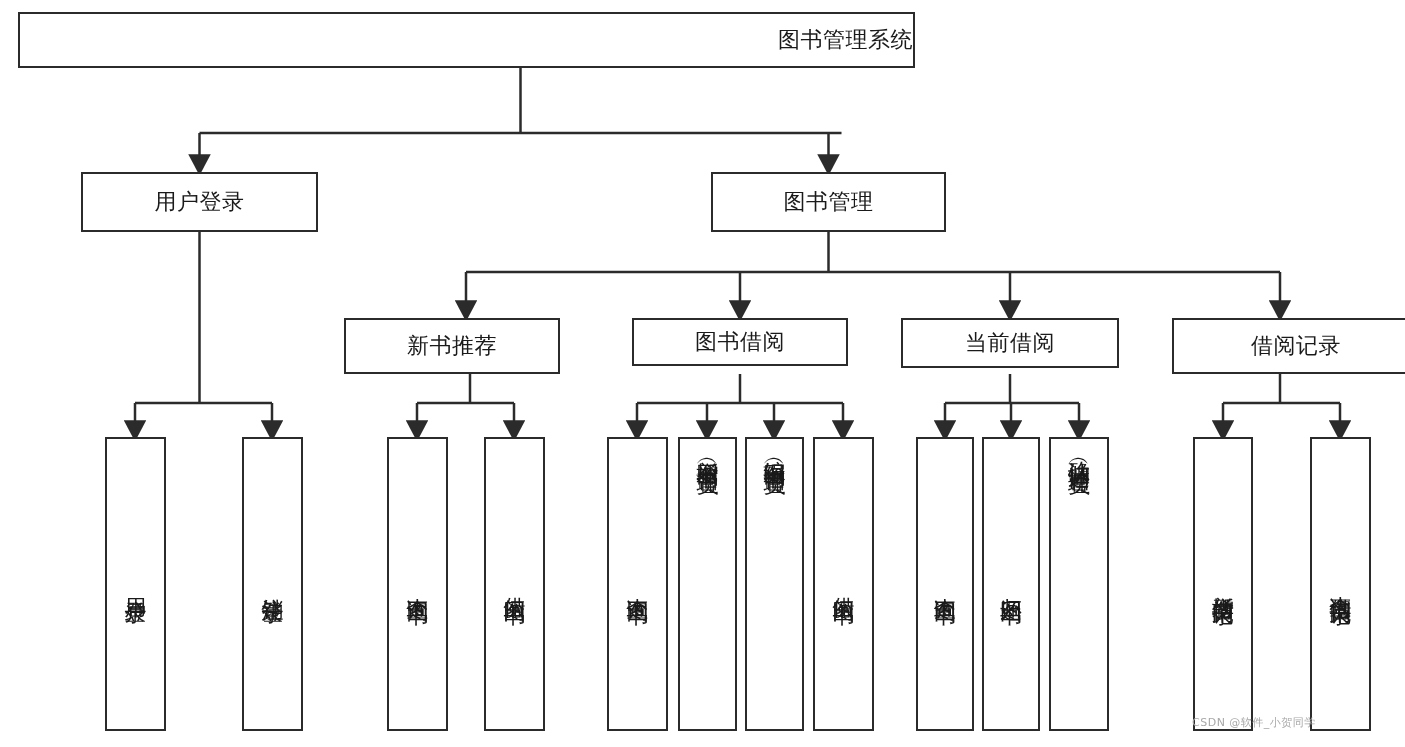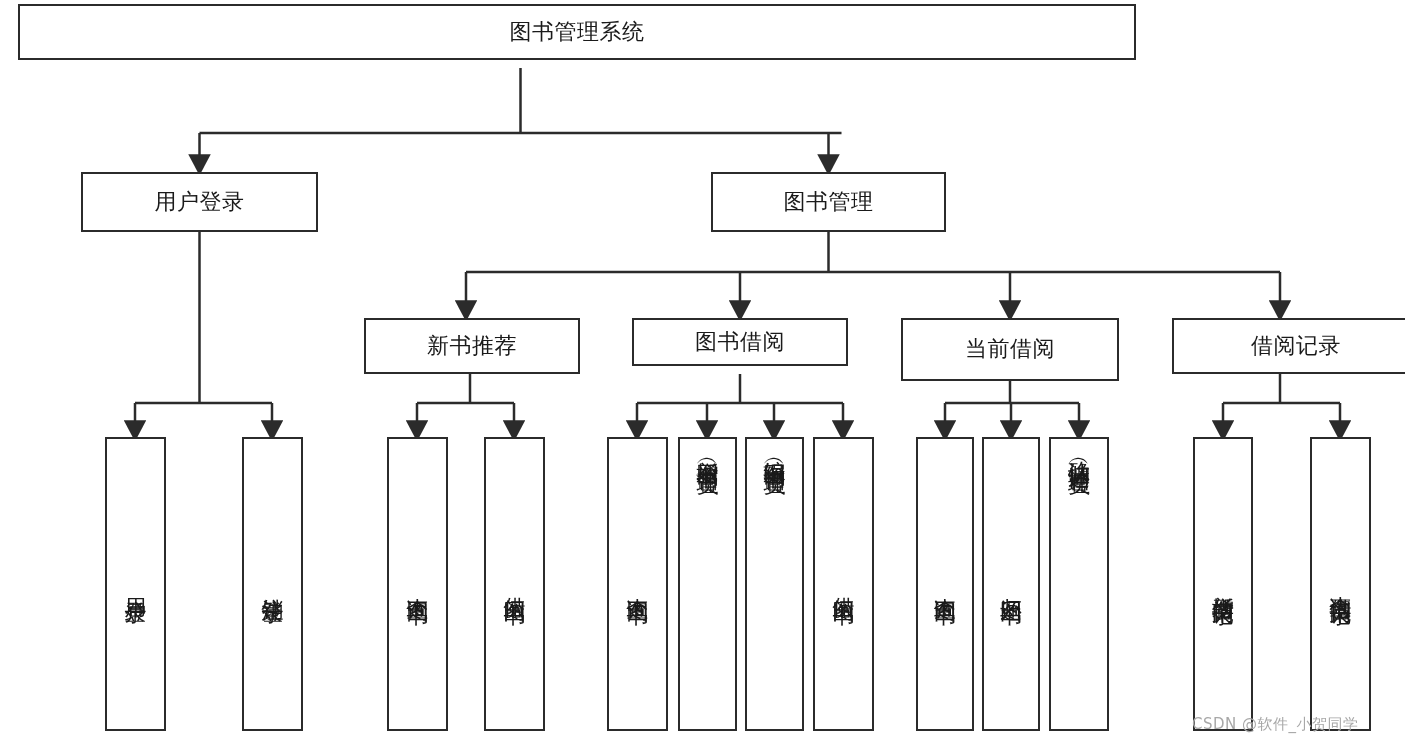--- a/index.html
+++ b/index.html
@@ -56,21 +56,21 @@
     line-height: 1.18;
     letter-spacing: 2px;
     white-space: nowrap;
   }
   .vert.centered {
     align-items: center;
     padding-top: 0;
   }
   .watermark {
     position: absolute;
-    font-size: 15px;
+    font-size: 11px;
     color: #a8a8a8;
     white-space: nowrap;
     letter-spacing: 0.5px;
   }
 </style>
 </head>
 <body>
 
 <div id="diagram-root">
 
@@ -129,38 +129,38 @@
     </g>
 
     <g>
       <path d="M 1280 374 L 1280 403" stroke="#2b2b2b" stroke-width="2.5" fill="none"></path>
       <path d="M 1223 403 L 1340 403" stroke="#2b2b2b" stroke-width="2.5" fill="none"></path>
       <path d="M 1223 403 L 1223 424" stroke="#2b2b2b" stroke-width="2.5" fill="none" marker-end="url(#arrowhead)"></path>
       <path d="M 1340 403 L 1340 424" stroke="#2b2b2b" stroke-width="2.5" fill="none" marker-end="url(#arrowhead)"></path>
     </g>
   </svg>
 
-  <div class="node horiz" style="left:18px; top:4px; width:1118px; height:56px;">
+  <div class="node horiz" style="left:18px; top:12px; width:897px; height:56px;justify-content:flex-end;">
     <span class="node-label">图书管理系统</span>
   </div>
 
   <div class="node horiz" style="left:81px; top:172px; width:237px; height:60px;">
     <span class="node-label">用户登录</span>
   </div>
   <div class="node horiz" style="left:711px; top:172px; width:235px; height:60px;">
     <span class="node-label">图书管理</span>
   </div>
 
-  <div class="node horiz" style="left:364px; top:318px; width:216px; height:56px;">
+  <div class="node horiz" style="left:344px; top:318px; width:216px; height:56px;">
     <span class="node-label">新书推荐</span>
   </div>
   <div class="node horiz" style="left:632px; top:318px; width:216px; height:48px;">
     <span class="node-label">图书借阅</span>
   </div>
-  <div class="node horiz" style="left:901px; top:318px; width:218px; height:63px;">
+  <div class="node horiz" style="left:901px; top:318px; width:218px; height:50px;">
     <span class="node-label">当前借阅</span>
   </div>
   <div class="node horiz" style="left:1172px; top:318px; width:248px; height:56px;">
     <span class="node-label">借阅记录</span>
   </div>
 
   <div class="node vert centered" style="left:105px; top:437px; width:61px; height:294px;">
     <span class="node-label">用户登录</span>
   </div>
   <div class="node vert centered" style="left:242px; top:437px; width:61px; height:294px;">

